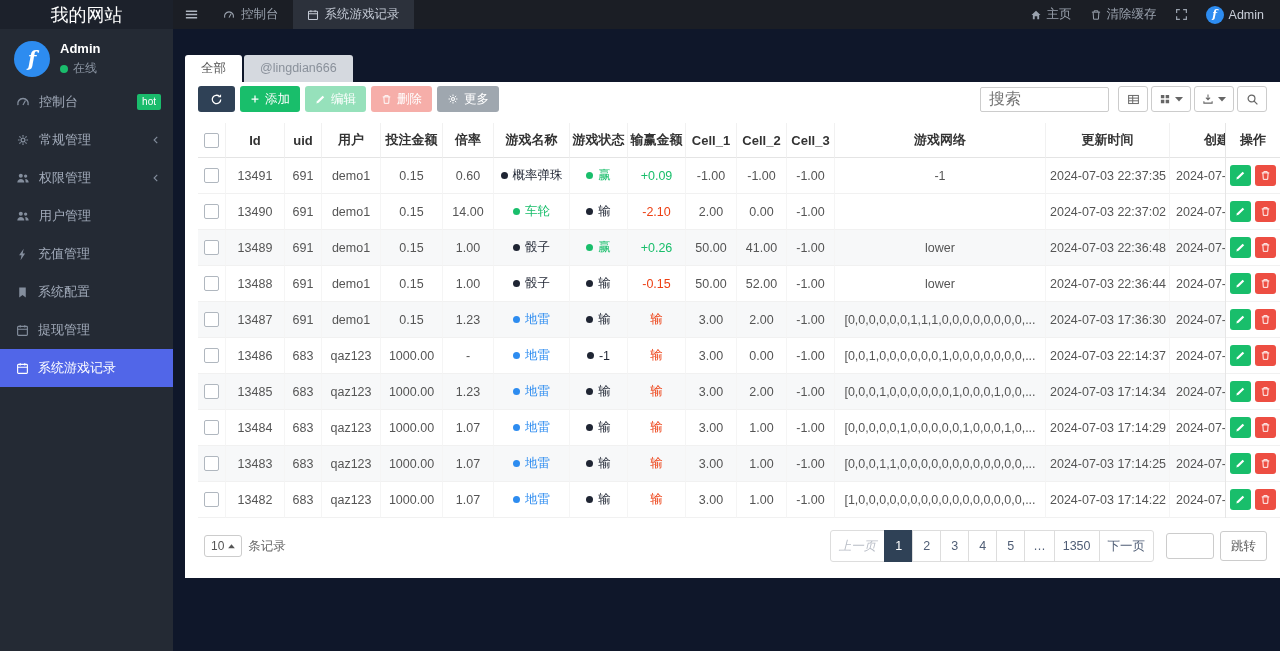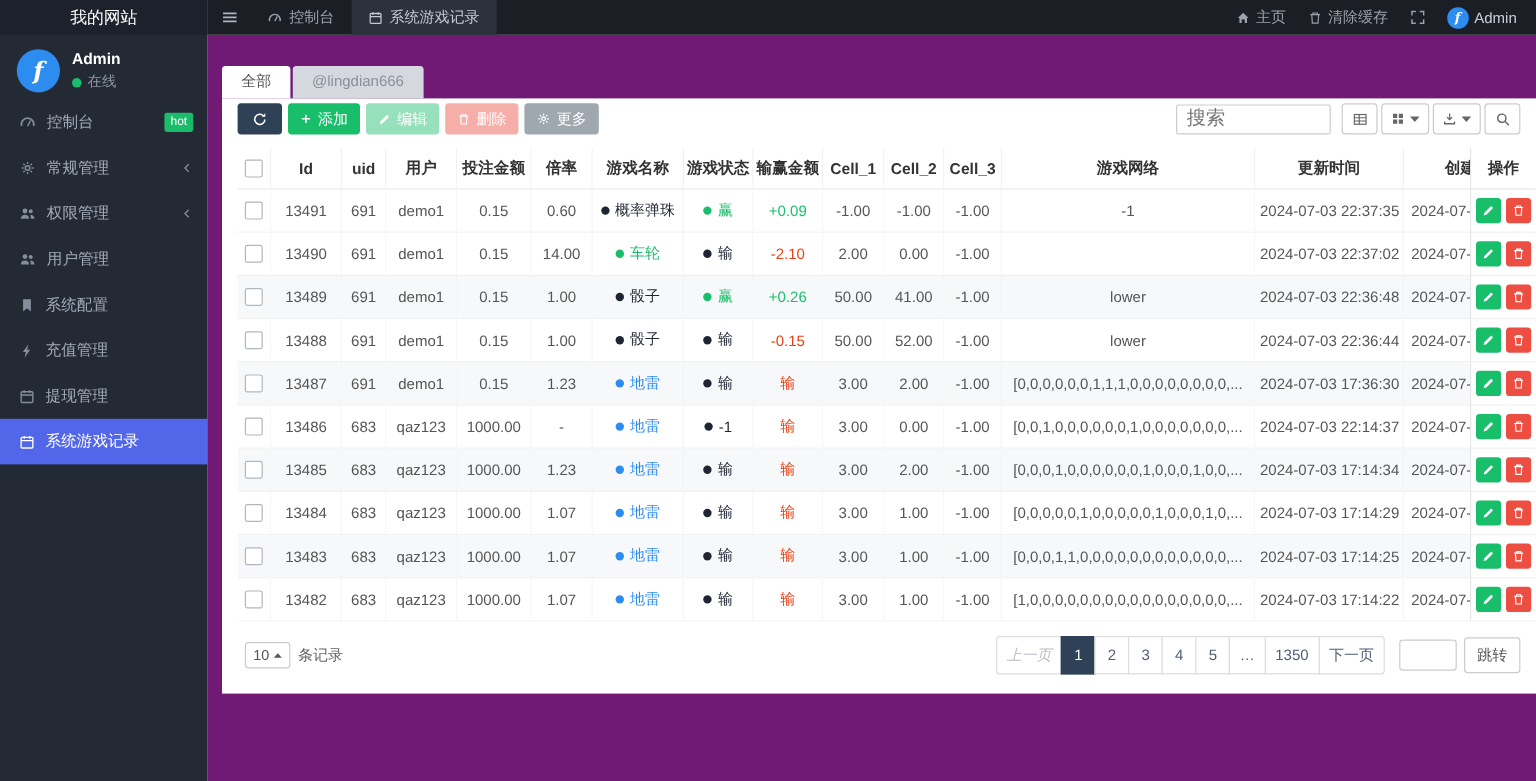--- a/index.html
+++ b/index.html
@@ -7,21 +7,21 @@
   html,body { margin:0; padding:0; }
   body {
     width:1280px; height:651px; overflow:hidden; position:relative;
     font-family:"Liberation Sans","DejaVu Sans",sans-serif;
     background:#eef1f4; font-size:13px; color:#555;
   }
   svg { display:block; }
 
   
   .sidebar { position:absolute; left:0; top:0; width:173px; height:651px; background:#242a34; z-index:5; }
-  .sidebar-header { height:29px; background:#1c212b; color:#fff; font-size:14px;
+  .sidebar-header { height:29px; background:#1c212b; color:#fff; font-size:18px;
                     display:flex; align-items:center; justify-content:center; }
   .profile { display:flex; align-items:center; gap:10px; padding:12px 14px 6px; }
   .avatar-lg { width:36px; height:36px; border-radius:50%; background:#2d8cf0; color:#fff; flex:none;
                display:flex; align-items:center; justify-content:center;
                font:italic bold 20px "DejaVu Serif","Liberation Serif",serif; }
   .profile-name { color:#fff; font-size:13px; font-weight:bold; }
   .profile-status { color:#8d97a5; font-size:12px; display:flex; align-items:center; gap:5px; margin-top:4px; }
   .status-dot { width:8px; height:8px; border-radius:50%; background:#1abc6c; }
   .sidebar-search { margin:10px 12px 16px; position:relative; }
   .sidebar-search input { width:149px; height:27px; background:#2e3542; border:none; border-radius:3px;
@@ -46,21 +46,21 @@
   .tb-tab { height:29px; display:flex; align-items:center; gap:6px; padding:0 14px; cursor:pointer; }
   .tb-tab.active { background:#2c313b; color:#c3c9d4; }
   .tb-right { margin-left:auto; display:flex; align-items:center; gap:18px; padding-right:16px; }
   .tb-link { display:flex; align-items:center; gap:5px; cursor:pointer; }
   .avatar-sm { width:18px; height:18px; border-radius:50%; background:#2d8cf0; color:#fff;
                display:flex; align-items:center; justify-content:center;
                font:italic bold 11px "DejaVu Serif","Liberation Serif",serif; }
   .tb-user { color:#c9ced8; }
 
   
-  .main { position:absolute; left:173px; top:29px; right:0; bottom:0; background:#701a75; overflow:hidden; }
+  .main { position:absolute; left:173px; top:29px; right:0; bottom:0; background:#0f172a; overflow:hidden; }
   .content-tabs { padding:26px 0 0 12px; display:flex; }
   .ct-tab { height:27px; line-height:27px; padding:0 16px; font-size:12.5px;
             border-radius:3px 3px 0 0; margin-right:2px; cursor:pointer; }
   .ct-tab.active { background:#fff; color:#555; }
   .ct-tab.inactive { background:#d5d9df; color:#8a919b; }
 
   .panel { background:#fff; margin-left:12px; padding-top:4px; }
 
   
   .toolbar { display:flex; align-items:center; padding:0 13px; height:26px; margin-bottom:11px; }
@@ -181,29 +181,29 @@
     <svg viewBox="0 0 16 16" width="14" height="14" fill="currentColor">
         <circle cx="5.5" cy="5.5" r="2.3"></circle>
         <path d="M1.5 13c0-2.4 1.9-3.8 4-3.8s4 1.4 4 3.8z"></path>
         <circle cx="11" cy="5.8" r="1.9"></circle>
         <path d="M10.6 9.2c2 .1 3.9 1.4 3.9 3.8h-3.4z"></path>
       </svg>
     <span>用户管理</span>
   </div>
   <div class="menu-item">
     <svg viewBox="0 0 16 16" width="13" height="13" fill="currentColor">
-        <path d="M4 1.8h8v12.4L8 11l-4 3.2z"></path>
-      </svg>
-    <span>系统配置</span>
+        <path d="M9.5 1 3.8 9h3l-1.2 6 5.6-8.2h-3z"></path>
+      </svg>
+    <span>充值管理</span>
   </div>
   <div class="menu-item">
     <svg viewBox="0 0 16 16" width="13" height="13" fill="currentColor">
-        <path d="M9.5 1 3.8 9h3l-1.2 6 5.6-8.2h-3z"></path>
-      </svg>
-    <span>充值管理</span>
+        <path d="M4 1.8h8v12.4L8 11l-4 3.2z"></path>
+      </svg>
+    <span>系统配置</span>
   </div>
   <div class="menu-item">
     <svg viewBox="0 0 16 16" width="13" height="13">
         <rect x="2" y="3" width="12" height="11" rx="1" fill="none" stroke="currentColor" stroke-width="1.4"></rect>
         <path d="M2 6.4h12M5.2 1.6v2.8M10.8 1.6v2.8" stroke="currentColor" stroke-width="1.4"></path>
       </svg>
     <span>提现管理</span>
   </div>
   <div class="menu-item active">
     <svg viewBox="0 0 16 16" width="13" height="13">

